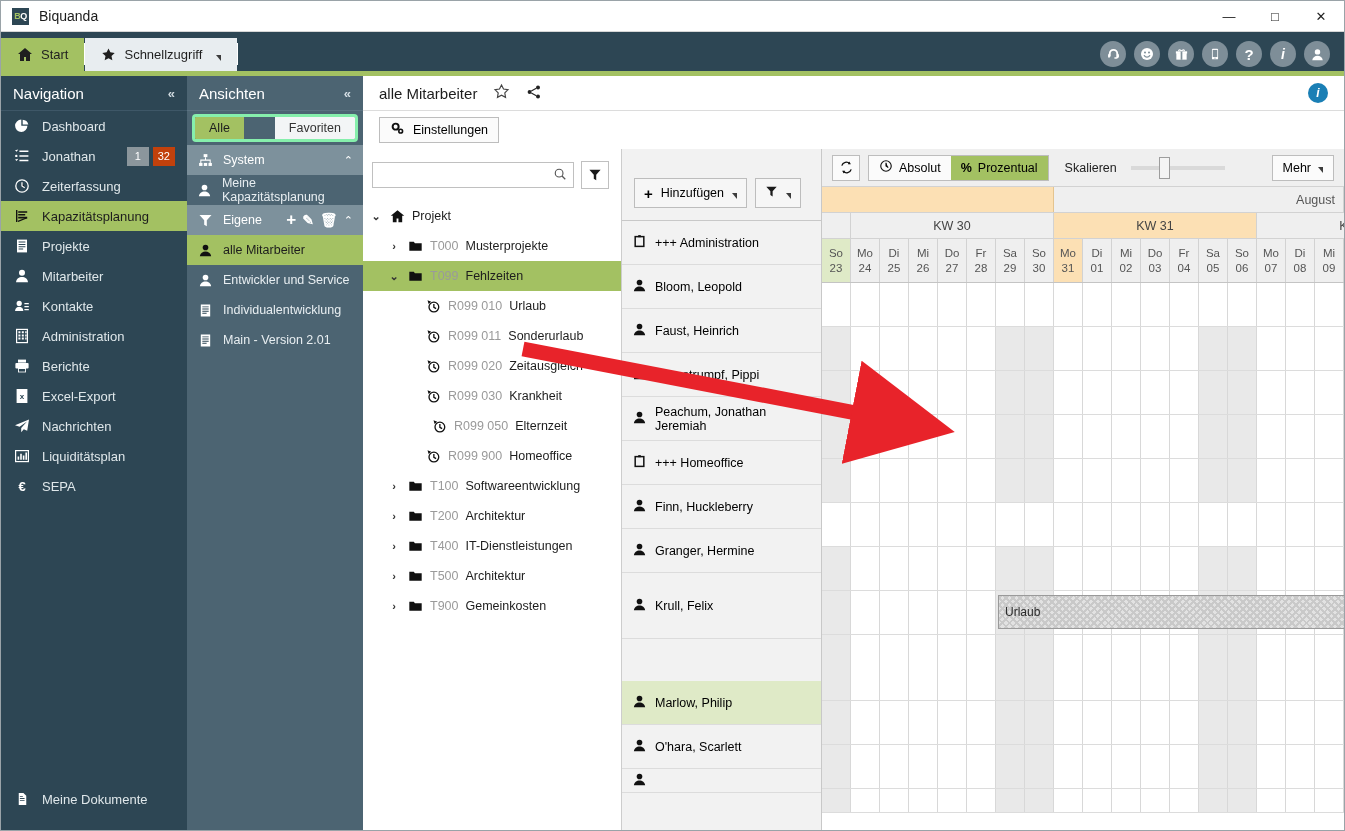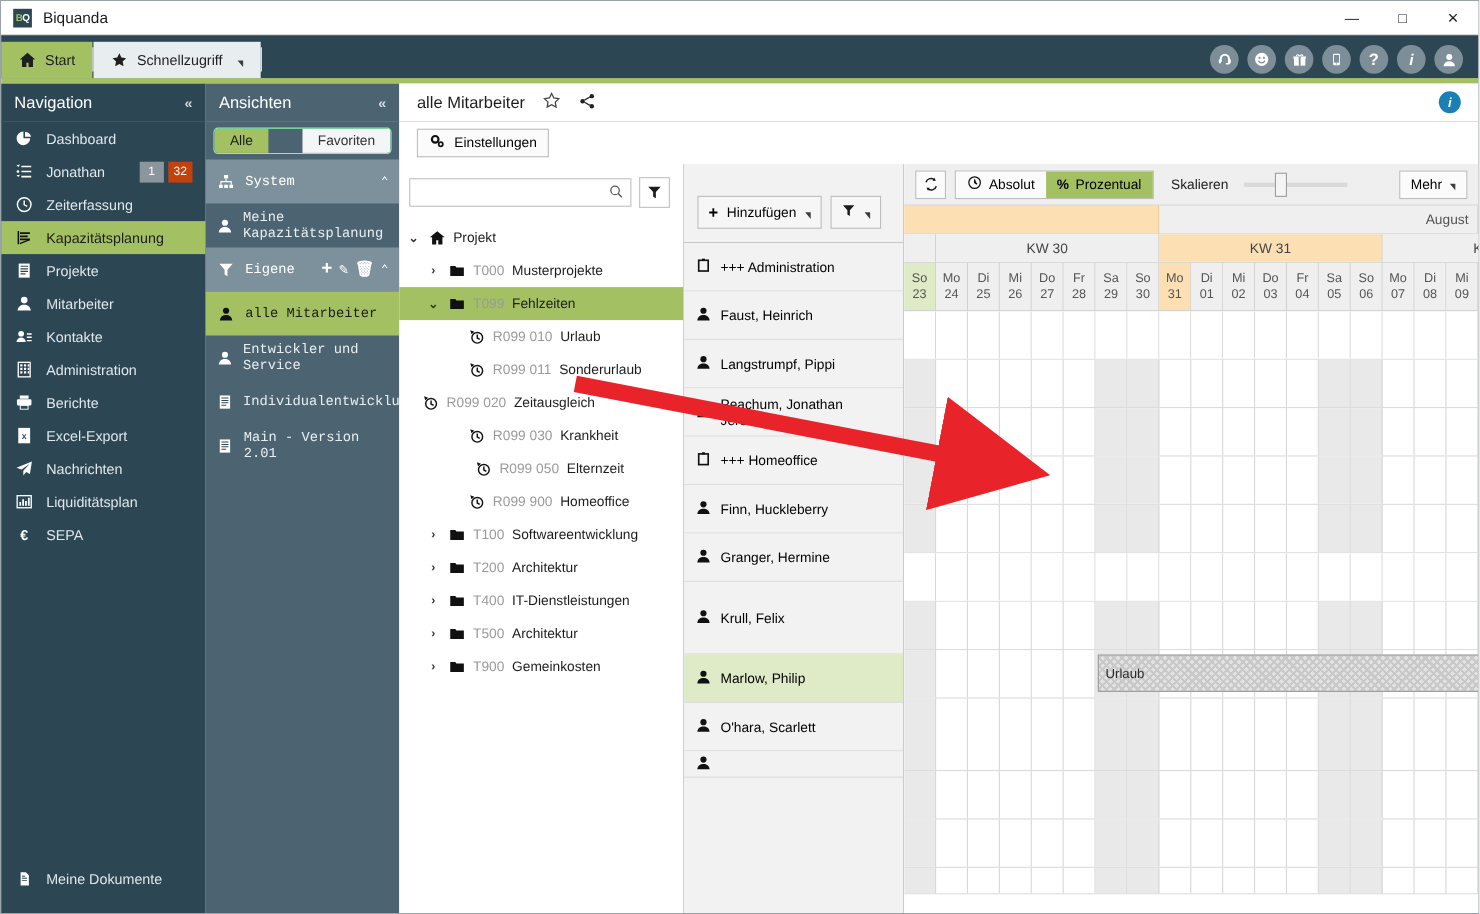--- a/index.html
+++ b/index.html
@@ -43,24 +43,24 @@
   .bdg { min-width:22px; height:19px; display:flex;align-items:center;justify-content:center; font-size:11px; color:#fff; padding:0 5px;}
   .bdg.gray{background:#8b969c}
   .bdg.red{background:#c2410c}
   .nav-spacer{flex:1}
 
   
   .views { width:176px; background:#4c6472; color:#eaf0f3; flex:none; display:flex; flex-direction:column; }
   .views-head{ height:35px; display:flex;align-items:center; padding:0 12px; font-size:15px;color:#fff; border-bottom:1px solid #5b7281;}
   .views-head .coll{margin-left:auto;font-weight:bold;font-size:13px;color:#d5dfe5}
   .seg-wrap{ height:34px; display:flex; align-items:center; justify-content:center; }
-  .seg { display:flex; border-radius:4px; overflow:hidden; border:1px solid #86efac;gap:31px;}
+  .seg { display:flex; border-radius:4px; overflow:hidden; border:3px solid #86efac;gap:31px;}
   .seg div{ padding:4px 14px; font-size:12.5px; background:#f3f5f6; color:#333; }
   .seg div.on{ background:#a3c162; color:#1d1d1d;}
-  .v-item{ height:40px; display:flex;align-items:center; gap:9px; padding:0 10px; font-size:12.5px; color:#e8eef1;font-family:Liberation Mono, monospace;}
+  .v-item{ height:30px; display:flex;align-items:center; gap:9px; padding:0 10px; font-size:12.5px; color:#e8eef1;}
   .v-item.group{ background:#7d919c; color:#fff;}
   .v-item.active{ background:#a3c162; color:#1d1d1d;}
   .v-item .vi{width:17px;display:flex;align-items:center;justify-content:center}
   .v-tools{margin-left:auto;display:flex;gap:6px;align-items:center}
   .chev{font-size:11px}
 
   
   .tree { width:259px; background:#fff; flex:none; border-right:1px solid #cdcdcd; display:flex; flex-direction:column;}
   .tree-top{ height:52px; display:flex;align-items:center; gap:7px; padding:0 12px 0 9px;}
   .srch{ position:relative; flex:1; }
@@ -73,21 +73,21 @@
   .t-code{ color:#9a9a9a; }
   .t-ic{ display:flex;align-items:center; }
 
   
   .emp { width:200px; flex:none; background:#f2f2f2; border-right:1px solid #c8c8c8; display:flex; flex-direction:column;}
   .emp-top{ height:72px; display:flex;align-items:flex-end; gap:8px; padding:0 10px 12px 12px; border-bottom:1px solid #c8c8c8;}
   .e-btn{ height:30px; border:1px solid #bdbdbd; background:#f6f6f6; display:flex;align-items:center;gap:8px; padding:0 9px; font-size:12.5px;}
   .e-caret{width:0;height:0;border-left:5px solid transparent;border-top:6px solid #3c3c3c;margin-top:5px;}
   .emp-rows{ flex:1; overflow:hidden; }
   .e-row{ display:flex;align-items:center;gap:8px; padding:0 10px; font-size:12.5px; border-bottom:1px solid #dcdcdc; background:#f2f2f2;}
-  .e-row.sel{ background:#dfeac7; }
+  .e-row.sel{ background:#dfeac7;margin-top:42px; }
 
   
   .gantt{ flex:1; display:flex; flex-direction:column; min-width:0; background:#fff;}
   .g-toolbar{ height:38px; background:#efefef; border-bottom:1px solid #d2d2d2; display:flex;align-items:center; gap:8px; padding:0 10px;}
   .g-sq{ width:28px;height:26px;border:1px solid #bdbdbd;background:#fbfbfb; display:flex;align-items:center;justify-content:center;}
   .g-seg{ display:flex; border:1px solid #bdbdbd; height:26px;}
   .g-seg div{ display:flex;align-items:center;gap:6px; padding:0 10px; font-size:12.5px; background:#fbfbfb;}
   .g-seg div.on{ background:#a3c162; }
   .g-lbl{ font-size:12.5px; margin-left:8px; color:#222;}
   .slider{ width:94px; height:4px; background:#d9d9d9; position:relative; margin-left:6px;}
@@ -541,21 +541,21 @@
                 <span class="t-ic">
                   <svg width="15" height="15" viewBox="0 0 16 16">
                     <circle cx="8.4" cy="8.6" r="5.2" fill="none" stroke="#111" stroke-width="1.4"></circle>
                     <path stroke="#111" stroke-width="1.4" fill="none" d="M8.4 5.4v3.4l2.4 1.4"></path>
                     <path fill="#111" d="M1.6 1.4l4 1.4-2.8 2.4z"></path>
                   </svg>
                 </span>
                 <span class="t-code">R099 011</span>
                 <span>Sonderurlaub</span>
               </div>
-              <div class="t-row" style="">
+              <div class="t-row" style="padding-left: 42px;">
                 <span class="t-exp"></span>
                 <span class="t-ic">
                   <svg width="15" height="15" viewBox="0 0 16 16">
                     <circle cx="8.4" cy="8.6" r="5.2" fill="none" stroke="#111" stroke-width="1.4"></circle>
                     <path stroke="#111" stroke-width="1.4" fill="none" d="M8.4 5.4v3.4l2.4 1.4"></path>
                     <path fill="#111" d="M1.6 1.4l4 1.4-2.8 2.4z"></path>
                   </svg>
                 </span>
                 <span class="t-code">R099 020</span>
                 <span>Zeitausgleich</span>
@@ -665,20 +665,27 @@
               <span class="e-caret"></span>
             </div>
           </div>
           <div class="emp-rows" id="emp-rows">
               <div class="e-row" style="height: 44px;">
                 <span><svg width="15" height="15" viewBox="0 0 16 16">
                     <rect x="3.4" y="2.8" width="9.2" height="10.4" fill="none" stroke="#111" stroke-width="1.6"></rect>
                     <rect x="6.6" y="1.2" width="2.8" height="2.2" fill="#111"></rect>
                   </svg></span>
                 <span>+++ Administration</span>
+              </div>
+              <div class="e-row" style="height: 44px;">
+                <span><svg width="15" height="15" viewBox="0 0 16 16">
+                    <circle cx="8" cy="4.8" r="3" fill="#111"></circle>
+                    <path d="M2 14.2c.3-3.4 3-5.2 6-5.2s5.7 1.8 6 5.2z" fill="#111"></path>
+                  </svg></span>
+                <span>Bloom, Leopold</span>
               </div>
               <div class="e-row" style="height: 44px;">
                 <span><svg width="15" height="15" viewBox="0 0 16 16">
                     <circle cx="8" cy="4.8" r="3" fill="#111"></circle>
                     <path d="M2 14.2c.3-3.4 3-5.2 6-5.2s5.7 1.8 6 5.2z" fill="#111"></path>
                   </svg></span>
                 <span>Faust, Heinrich</span>
               </div>
               <div class="e-row" style="height: 44px;">
                 <span><svg width="15" height="15" viewBox="0 0 16 16">

